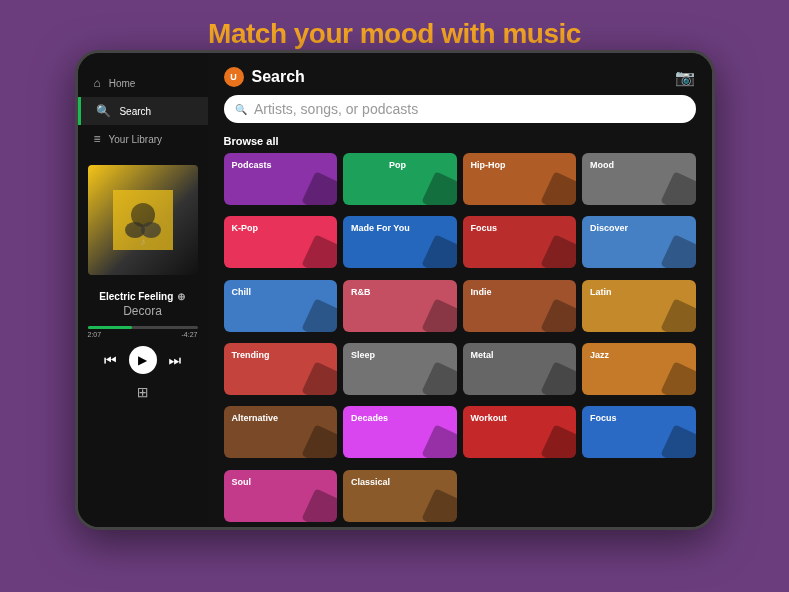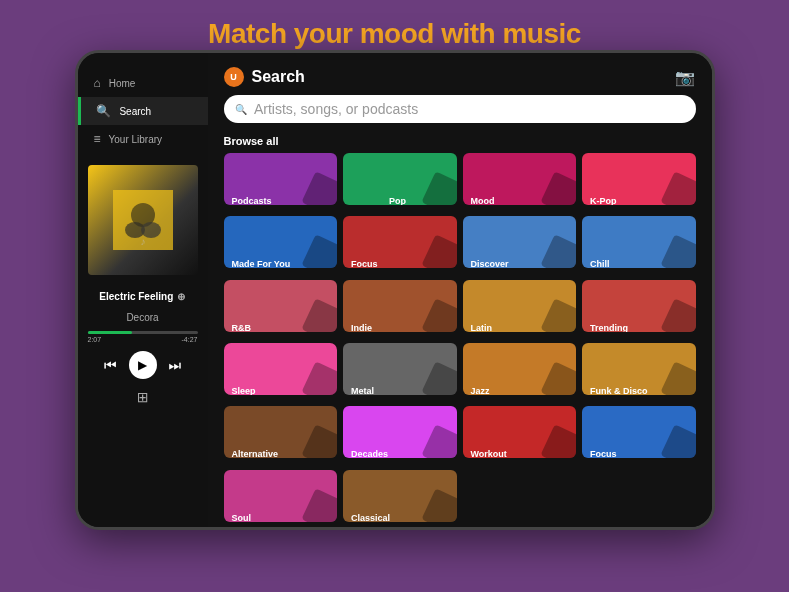--- a/index.html
+++ b/index.html
@@ -72,22 +72,22 @@
       color: #fff;
       font-size: 10px;
       font-weight: 700;
       display: flex;
       align-items: center;
       justify-content: center;
       gap: 4px;
     }
     .track-artist {
       color: #aaa;
-      font-size: 10px;
-      margin-top: 10px;
+      font-size: 12px;
+      margin-top: 2px;
     }
     .progress-bar-container {
       padding: 4px 10px;
       display: flex;
       flex-direction: column;
     }
     .progress-bar {
       width: 100%;
       height: 3px;
       background: #444;
@@ -235,21 +235,20 @@
       overflow: hidden;
       cursor: pointer;
     }
     .genre-label {
       color: #fff;
       font-size: 9px;
       font-weight: 700;
       line-height: 1.2;
       z-index: 2;
       position: relative;
-      margin-top: 36px;
     }
   </style>
 </head>
 <body>
 
 <h1 class="headline">Match your mood with music</h1>
 
 <div class="tablet-frame">
 
   <div class="sidebar">
@@ -329,21 +328,25 @@
 
     <div class="grid-container" id="genre-grid">
     <div class="genre-card" style="background-color: rgb(139, 50, 168);">
           <div class="genre-label">Podcasts</div>
           <div style="position: absolute; right: -4px; bottom: -6px; width: 34px; height: 34px; border-radius: 4px; background: rgba(0, 0, 0, 0.3); transform: rotate(25deg);"></div>
         </div>
         <div class="genre-card" style="background-color: rgb(29, 160, 90); padding-left: 46px;">
           <div class="genre-label">Pop</div>
           <div style="position: absolute; right: -4px; bottom: -6px; width: 34px; height: 34px; border-radius: 4px; background: rgba(0, 0, 0, 0.3); transform: rotate(25deg);"></div>
         </div>
-        <div class="genre-card" style="background-color: #be185d;">
+        <div class="genre-card" style="background-color: rgb(176, 92, 38);">
+          <div class="genre-label">Hip-Hop</div>
+          <div style="position: absolute; right: -4px; bottom: -6px; width: 34px; height: 34px; border-radius: 4px; background: rgba(0, 0, 0, 0.3); transform: rotate(25deg);"></div>
+        </div>
+        <div class="genre-card" style="background-color: #737373;">
           <div class="genre-label">Mood</div>
           <div style="position: absolute; right: -4px; bottom: -6px; width: 34px; height: 34px; border-radius: 4px; background: rgba(0, 0, 0, 0.3); transform: rotate(25deg);"></div>
         </div>
         <div class="genre-card" style="background-color: rgb(232, 50, 90);">
           <div class="genre-label">K-Pop</div>
           <div style="position: absolute; right: -4px; bottom: -6px; width: 34px; height: 34px; border-radius: 4px; background: rgba(0, 0, 0, 0.3); transform: rotate(25deg);"></div>
         </div>
         <div class="genre-card" style="background-color: rgb(37, 103, 189);">
           <div class="genre-label">Made For You</div>
           <div style="position: absolute; right: -4px; bottom: -6px; width: 34px; height: 34px; border-radius: 4px; background: rgba(0, 0, 0, 0.3); transform: rotate(25deg);"></div>
@@ -369,36 +372,32 @@
           <div style="position: absolute; right: -4px; bottom: -6px; width: 34px; height: 34px; border-radius: 4px; background: rgba(0, 0, 0, 0.3); transform: rotate(25deg);"></div>
         </div>
         <div class="genre-card" style="background-color: rgb(196, 137, 43);">
           <div class="genre-label">Latin</div>
           <div style="position: absolute; right: -4px; bottom: -6px; width: 34px; height: 34px; border-radius: 4px; background: rgba(0, 0, 0, 0.3); transform: rotate(25deg);"></div>
         </div>
         <div class="genre-card" style="background-color: rgb(196, 67, 60);">
           <div class="genre-label">Trending</div>
           <div style="position: absolute; right: -4px; bottom: -6px; width: 34px; height: 34px; border-radius: 4px; background: rgba(0, 0, 0, 0.3); transform: rotate(25deg);"></div>
         </div>
-        <div class="genre-card" style="background-color: #ec4899; border-radius: 7px;">
+        <div class="genre-card" style="background-color: #737373;">
           <div class="genre-label">Sleep</div>
           <div style="position: absolute; right: -4px; bottom: -6px; width: 34px; height: 34px; border-radius: 4px; background: rgba(0, 0, 0, 0.3); transform: rotate(25deg);"></div>
         </div>
         <div class="genre-card" style="background-color: rgb(102, 102, 102);">
           <div class="genre-label">Metal</div>
           <div style="position: absolute; right: -4px; bottom: -6px; width: 34px; height: 34px; border-radius: 4px; background: rgba(0, 0, 0, 0.3); transform: rotate(25deg);"></div>
         </div>
         <div class="genre-card" style="background-color: rgb(196, 122, 40);">
           <div class="genre-label">Jazz</div>
           <div style="position: absolute; right: -4px; bottom: -6px; width: 34px; height: 34px; border-radius: 4px; background: rgba(0, 0, 0, 0.3); transform: rotate(25deg);"></div>
         </div>
-        <div class="genre-card" style="background-color: rgb(196, 138, 42);">
-          <div class="genre-label">Funk &amp; Disco</div>
-          <div style="position: absolute; right: -4px; bottom: -6px; width: 34px; height: 34px; border-radius: 4px; background: rgba(0, 0, 0, 0.3); transform: rotate(25deg);"></div>
-        </div>
         <div class="genre-card" style="background-color: rgb(122, 74, 40);">
           <div class="genre-label">Alternative</div>
           <div style="position: absolute; right: -4px; bottom: -6px; width: 34px; height: 34px; border-radius: 4px; background: rgba(0, 0, 0, 0.3); transform: rotate(25deg);"></div>
         </div>
         <div class="genre-card" style="background-color: #d946ef;">
           <div class="genre-label">Decades</div>
           <div style="position: absolute; right: -4px; bottom: -6px; width: 34px; height: 34px; border-radius: 4px; background: rgba(0, 0, 0, 0.3); transform: rotate(25deg);"></div>
         </div>
         <div class="genre-card" style="background-color: rgb(196, 40, 40);">
           <div class="genre-label">Workout</div>

